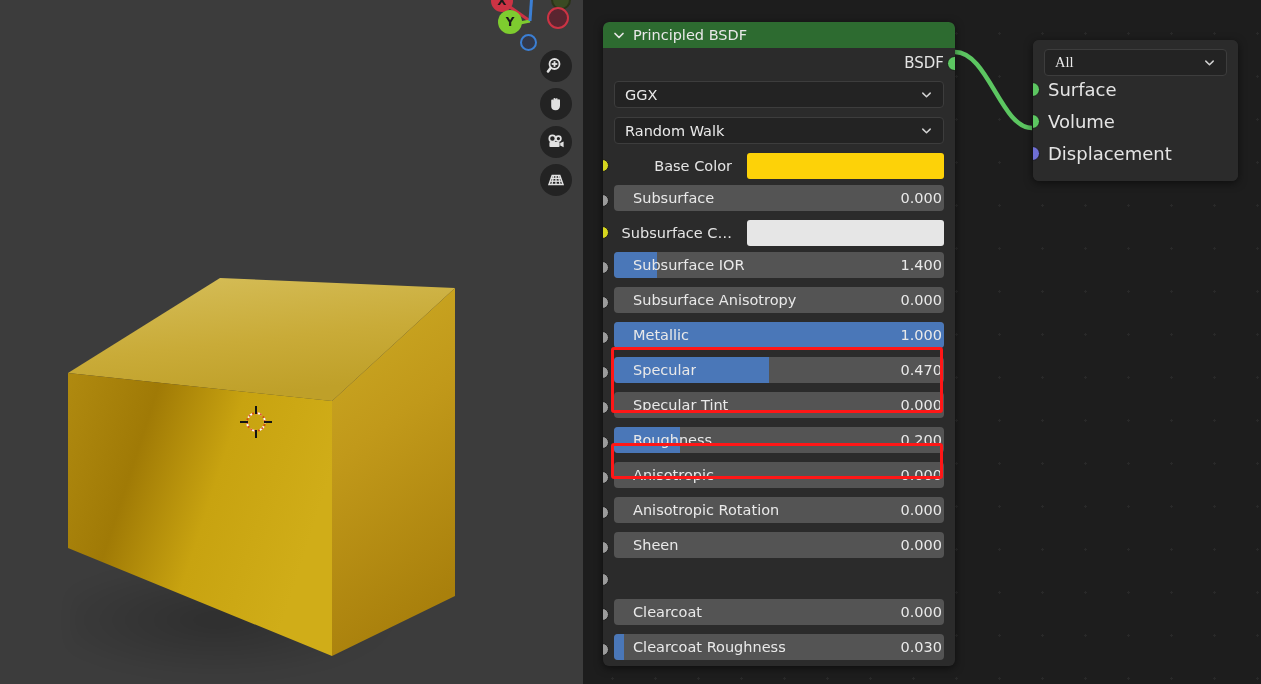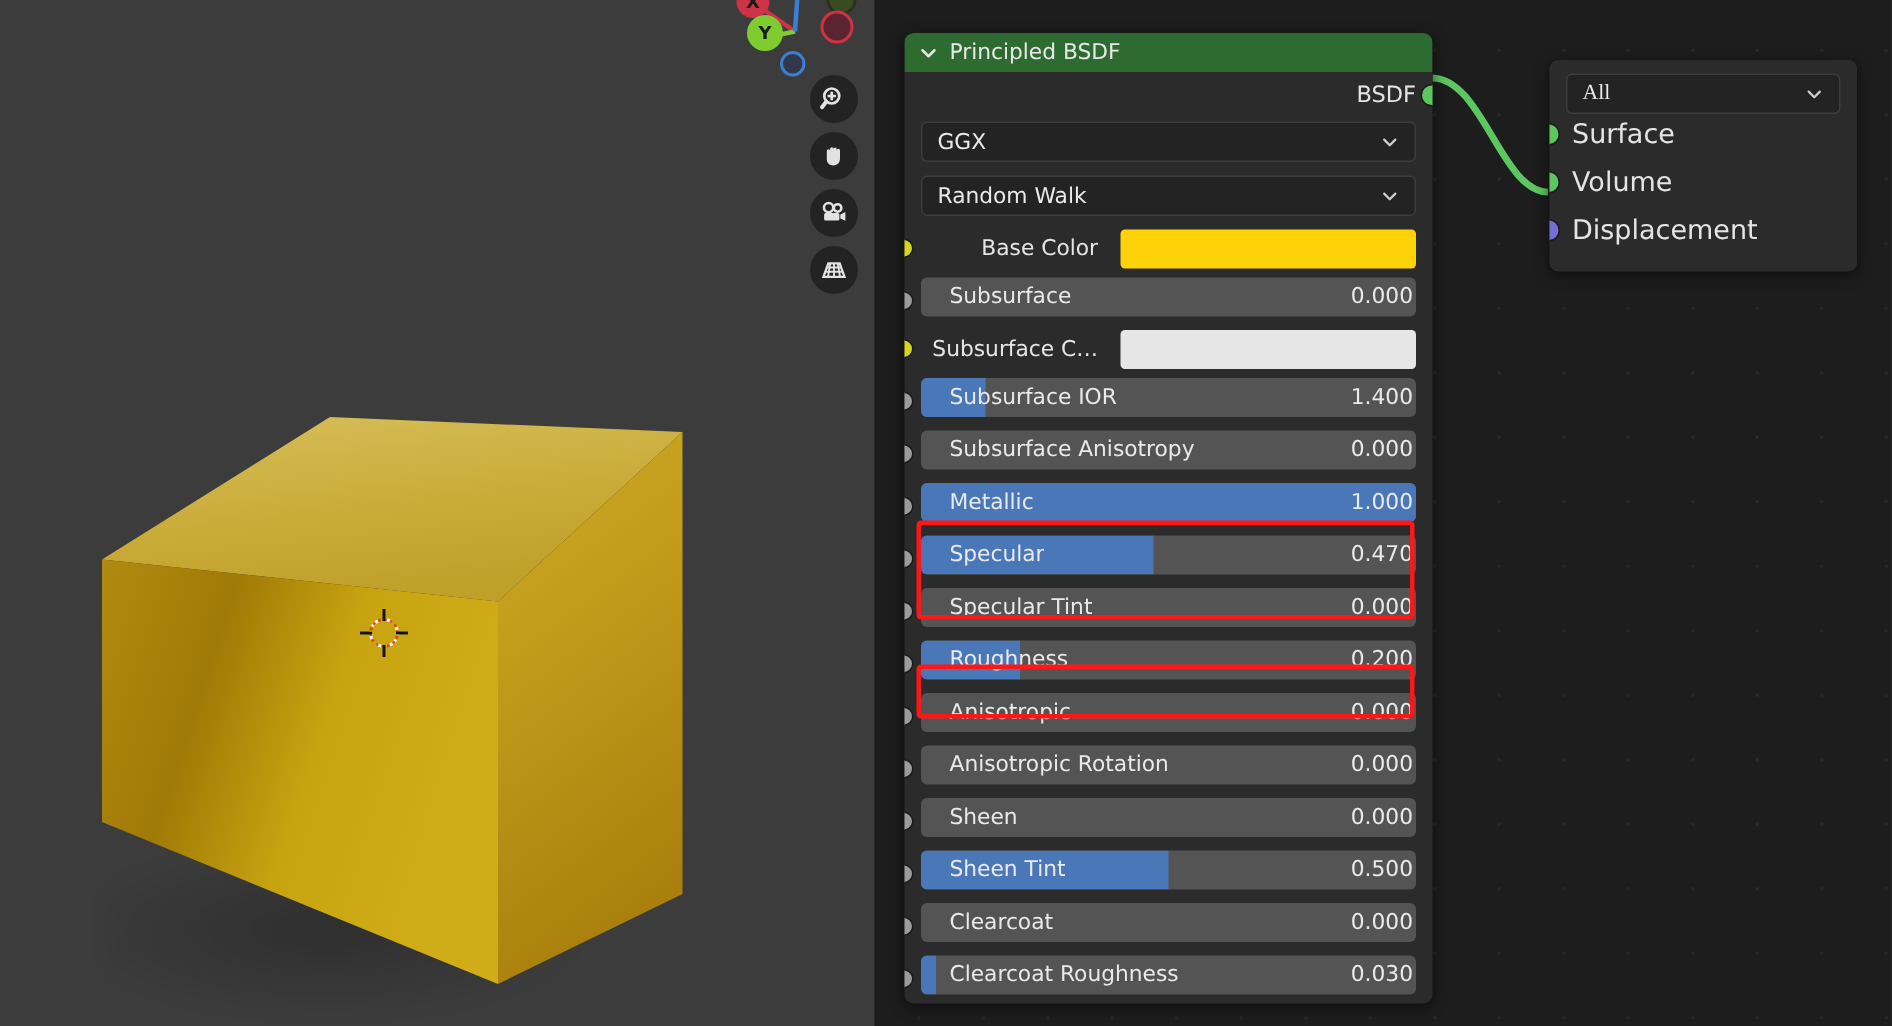--- a/index.html
+++ b/index.html
@@ -388,25 +388,20 @@
           <span class="socket sock-value" style="left:-7px;top:9px;"></span>
           <div class="row-inner">
             <span class="fill" style="width:0%"></span>
             <span class="lbl">Sheen</span>
             <span class="val">0.000</span>
           </div>
         </div>
 
         <div class="row">
           <span class="socket sock-value" style="left:-7px;top:9px;"></span>
-          <div class="row-inner">
-            <span class="fill" style="width:50%"></span>
-            <span class="lbl">Sheen Tint</span>
-            <span class="val">0.500</span>
-          </div>
         </div>
 
         <div class="row">
           <span class="socket sock-value" style="left:-7px;top:9px;"></span>
           <div class="row-inner">
             <span class="fill" style="width:0%"></span>
             <span class="lbl">Clearcoat</span>
             <span class="val">0.000</span>
           </div>
         </div>

